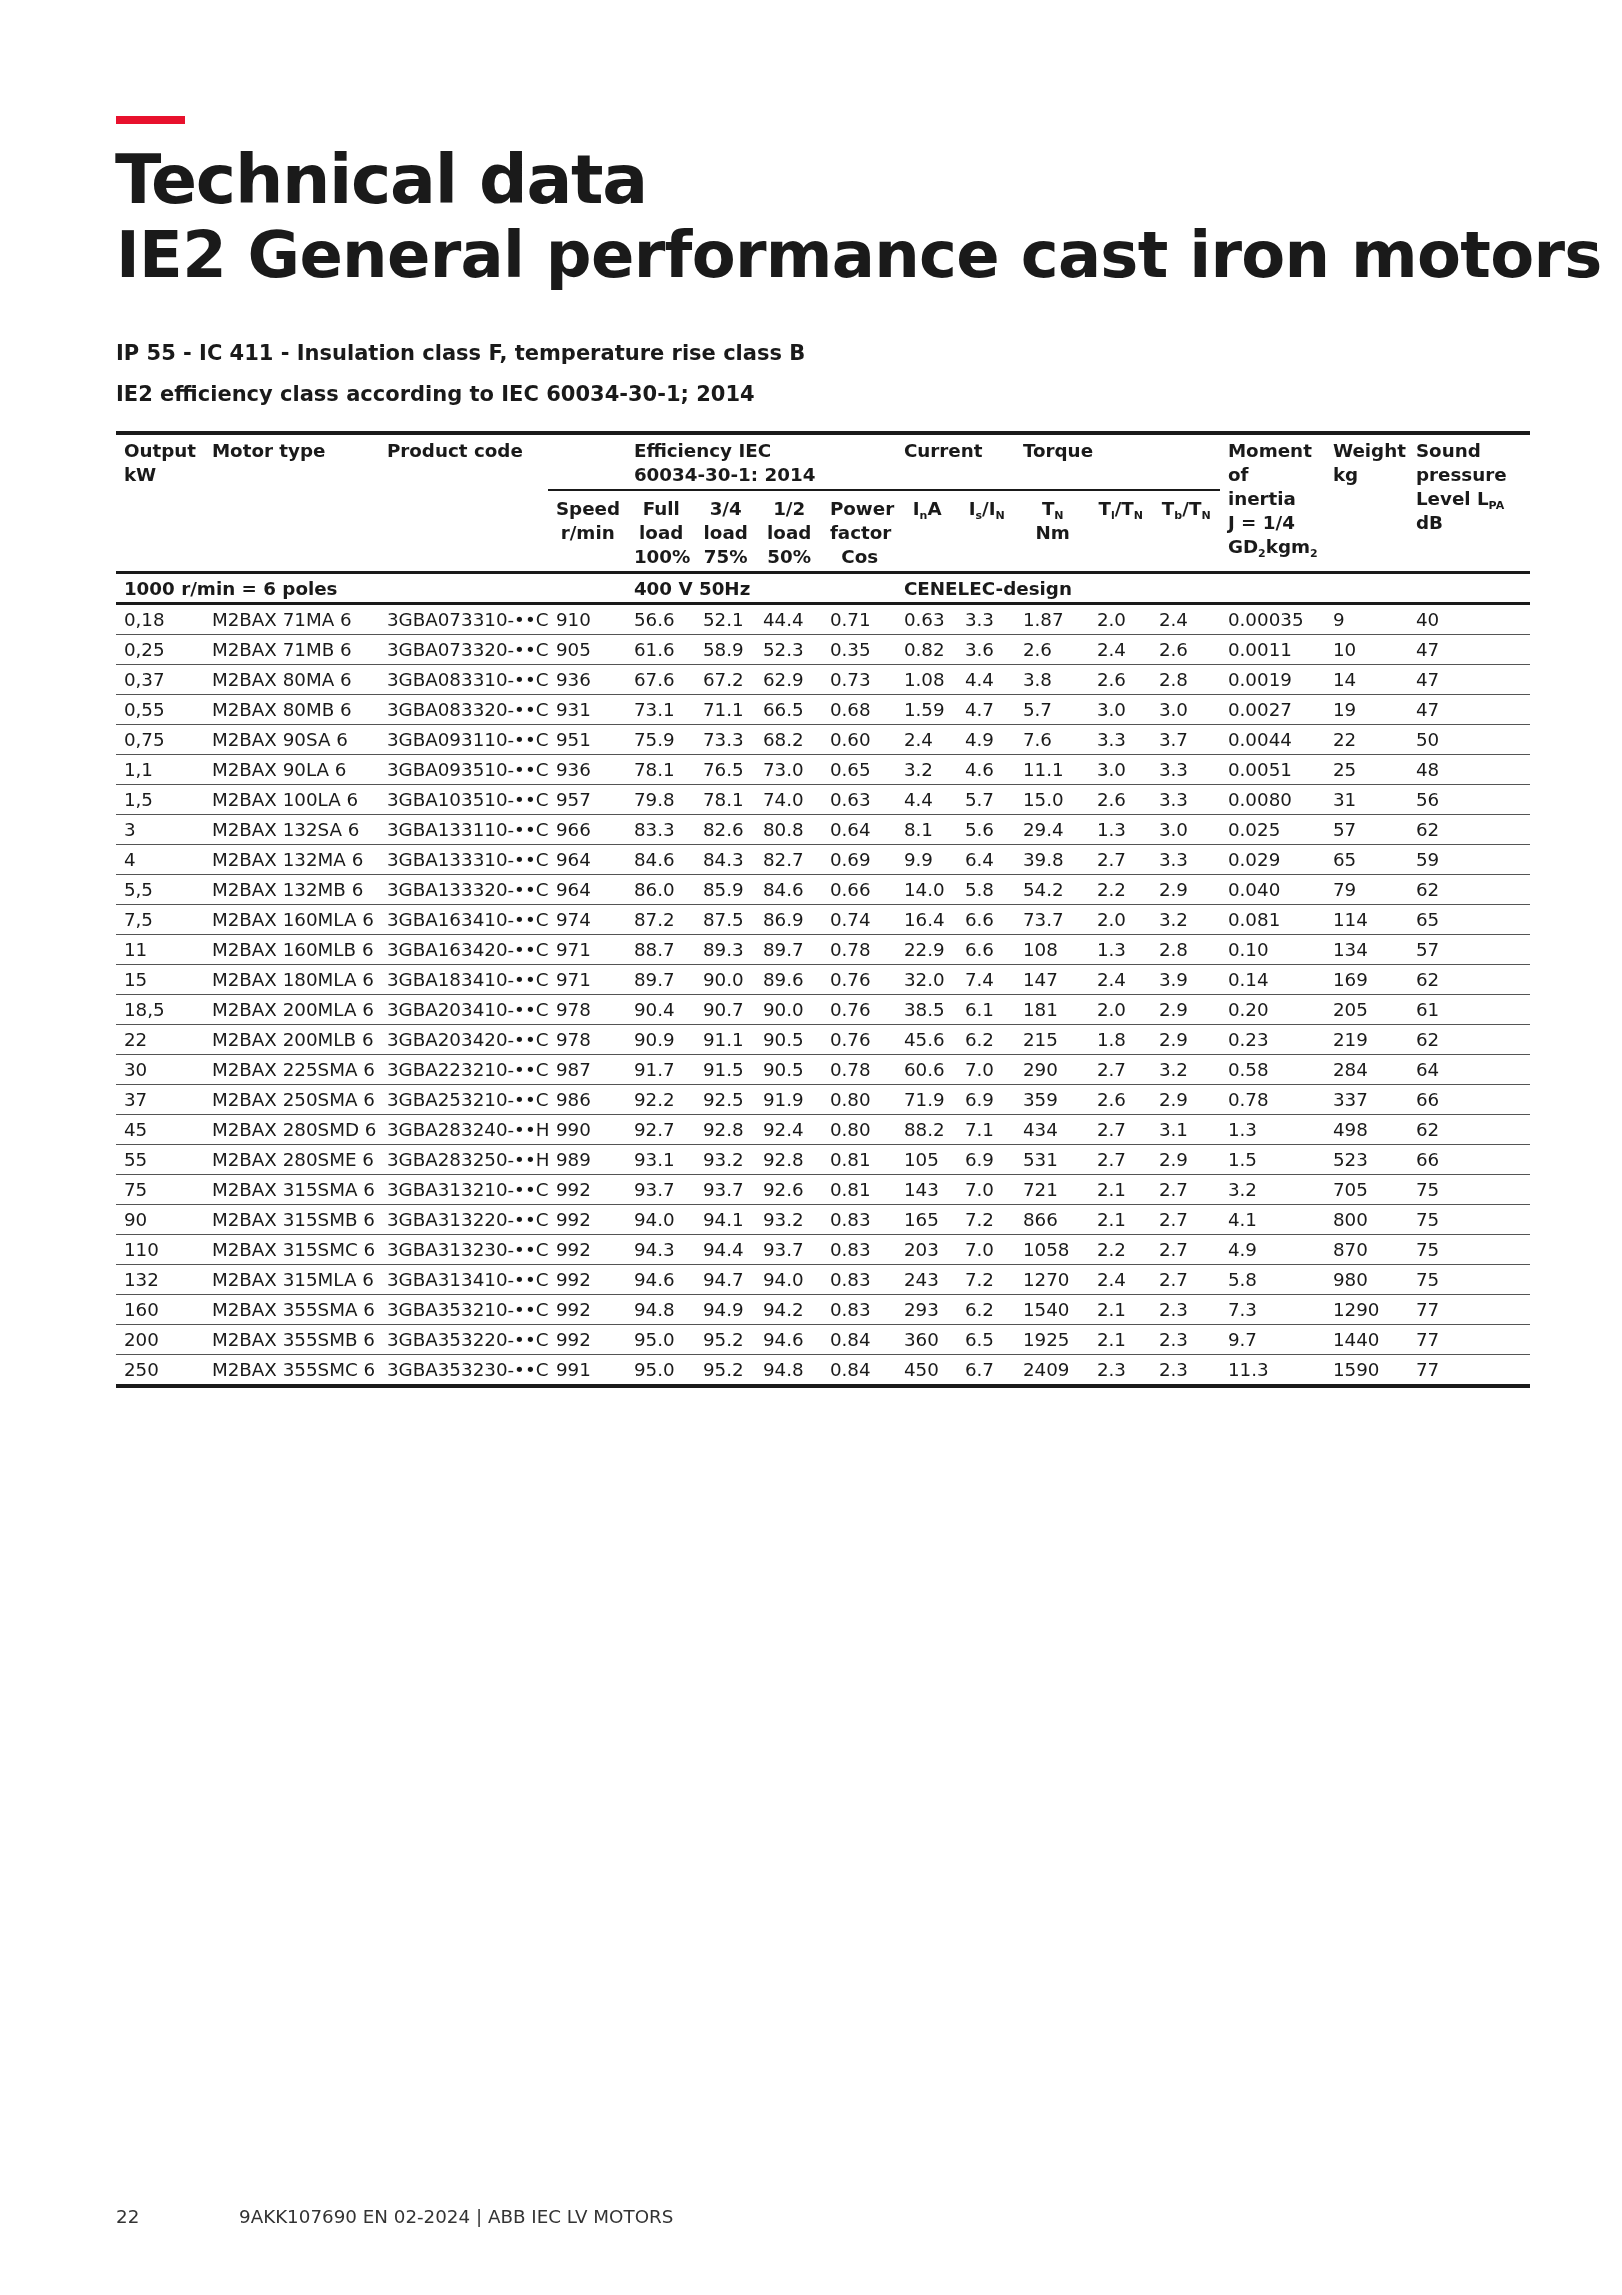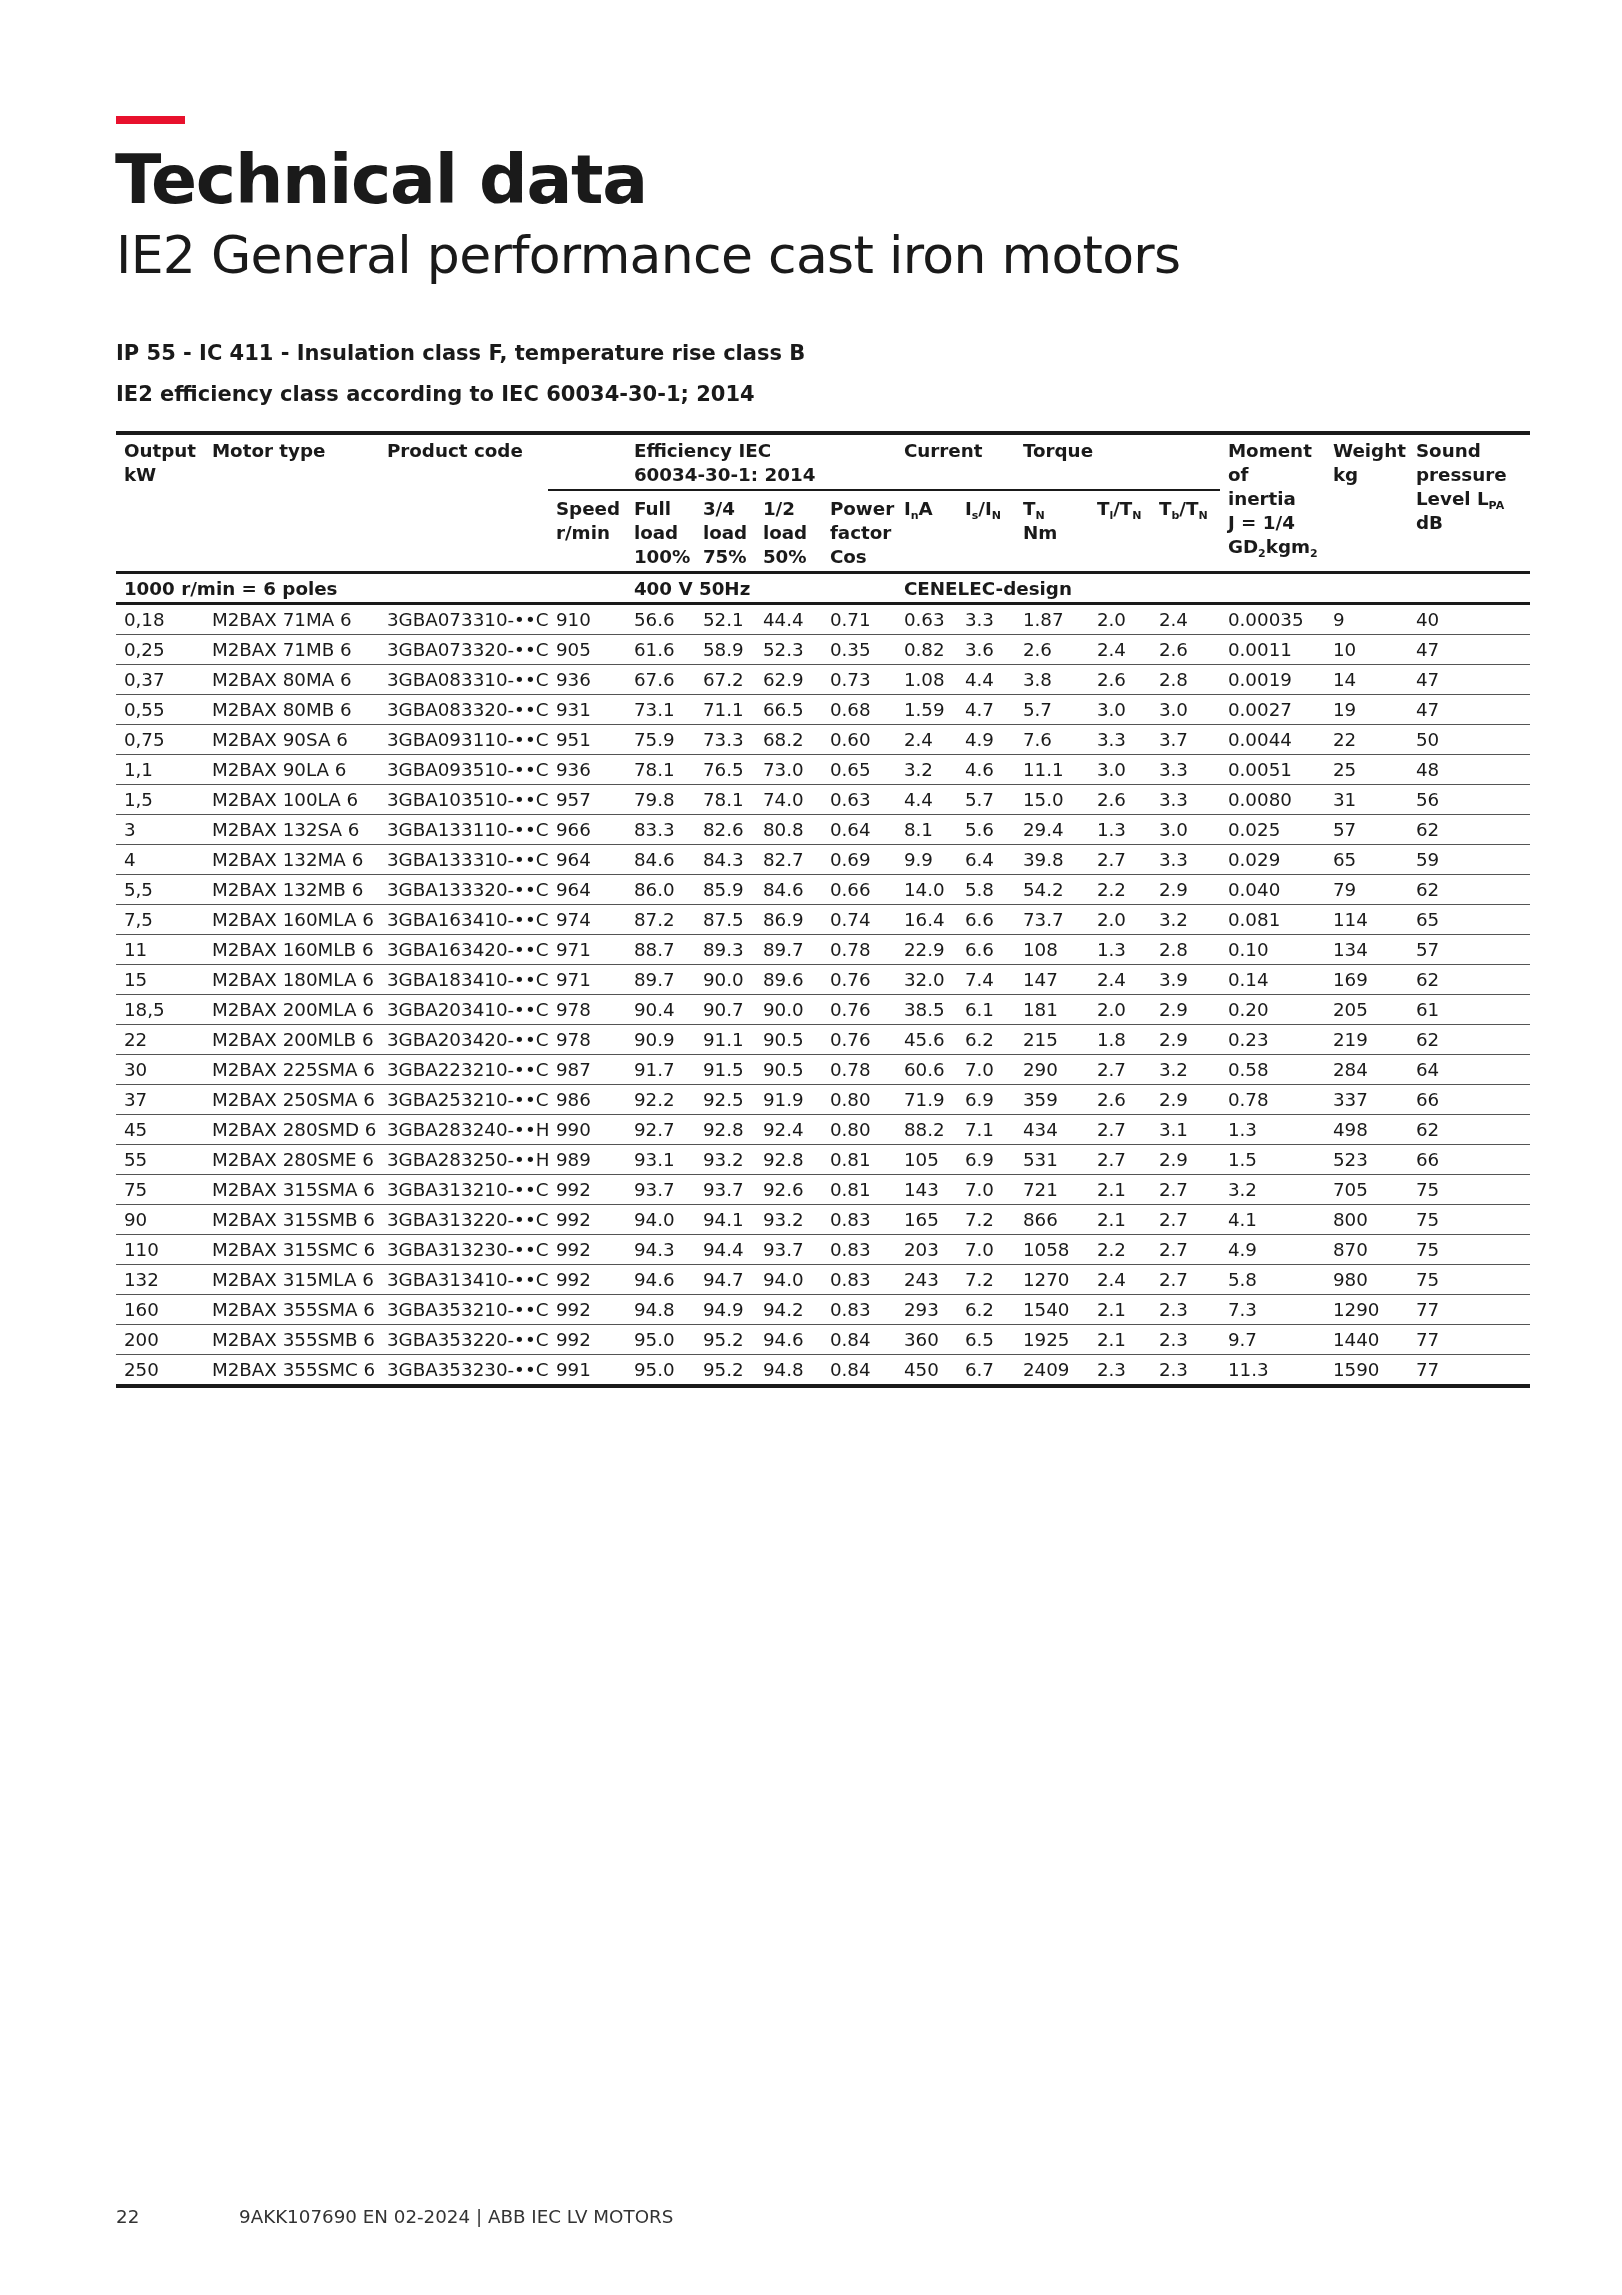--- a/index.html
+++ b/index.html
@@ -1,41 +1,41 @@
 <!DOCTYPE html>
 <html style="font-size:10.5px"><head>
 <meta charset="utf-8">
 <style>
   html, body { margin: 0; padding: 0; background: #ffffff; }
   body { width: 1622px; height: 2295px; position: relative; overflow: hidden;
          font-family: "DejaVu Sans", "Liberation Sans", sans-serif; color: #1a1a1a; }
   .red-bar { position: absolute; left: 116px; top: 116px; width: 69px; height: 7.9px; background: #e8112d; }
   .title { position: absolute; left: 115px; top: 137px; margin: 0; font-size: 68px; font-weight: bold;
            letter-spacing: -1.3px; line-height: 85px; color: #1a1a1a; }
-  .subtitle { position: absolute; left: 116px; top: 219px; margin: 0; font-size: 52px; font-weight: normal;
+  .subtitle { position: absolute; left: 116px; top: 219px; margin: 0; font-size: 64px; font-weight: bold;
               letter-spacing: -0.7px; line-height: 72px; color: #1a1a1a; }
   .info { position: absolute; left: 116px; font-size: 21px; font-weight: bold; line-height: 29px; }
   .info1 { top: 339px; } .info2 { top: 380px; }
 
   table.spec { position: absolute; left: 116px; top: 431px; width: 1400px; border-collapse: collapse;
                table-layout: fixed; font-size: 18.3px; }
   table.spec col.c-out { width: 88px; } table.spec col.c-type { width: 175px; }
   table.spec col.c-code { width: 169px; } table.spec col.c-speed { width: 78px; }
   table.spec col.c-full { width: 69px; } table.spec col.c-34 { width: 60px; }
   table.spec col.c-12 { width: 67px; } table.spec col.c-pf { width: 74px; }
   table.spec col.c-in { width: 61px; } table.spec col.c-is { width: 58px; }
   table.spec col.c-tn { width: 74px; } table.spec col.c-tl { width: 62px; }
   table.spec col.c-tb { width: 69px; } table.spec col.c-j { width: 105px; }
   table.spec col.c-w { width: 83px; } table.spec col.c-snd { width: 122px; }
   table.spec thead tr.h1 th { border-top: 4.6px solid #1a1a1a; }
   table.spec th { text-align: left; vertical-align: top; font-weight: bold; padding: 3.9px 6.5px 2.6px 7.9px;
                   line-height: 24px; font-size: 18.3px; }
   table.spec tr.h2 th { padding-top: 5.2px; }
   table.spec tr.h1 th.sub-top { border-bottom: 2.6px solid #1a1a1a; margin-top: 8px; }
-  table.spec tr.h2 th { border-bottom: 3.3px solid #1a1a1a; }
+  table.spec tr.h2 th { border-bottom: 3.3px solid #1a1a1a; text-align: center; }
   table.spec tr.h1 th.rowspan-cell { border-bottom: 3.3px solid #1a1a1a; }
   table.spec tr.section td { font-weight: bold; border-bottom: 3.3px solid #1a1a1a; padding: 1.3px 7.9px 1.3px 7.9px;
                              line-height: 25px; }
   table.spec tbody tr.data td { padding: 0 0 0 7.9px; height: 29px; line-height: 27.5px; border-bottom: 1.3px solid #555;
                                 white-space: nowrap; font-size: 18.3px; }
   table.spec tbody tr.data:last-child td { border-bottom: 4.6px solid #1a1a1a; }
   sub.s { font-size: 11px; vertical-align: -3.9px; line-height: 0; }
 
   .footer { position: absolute; top: 2204px; font-size: 18.3px; color: #333; line-height: 26px; }
   .footer-page { left: 116px; }

